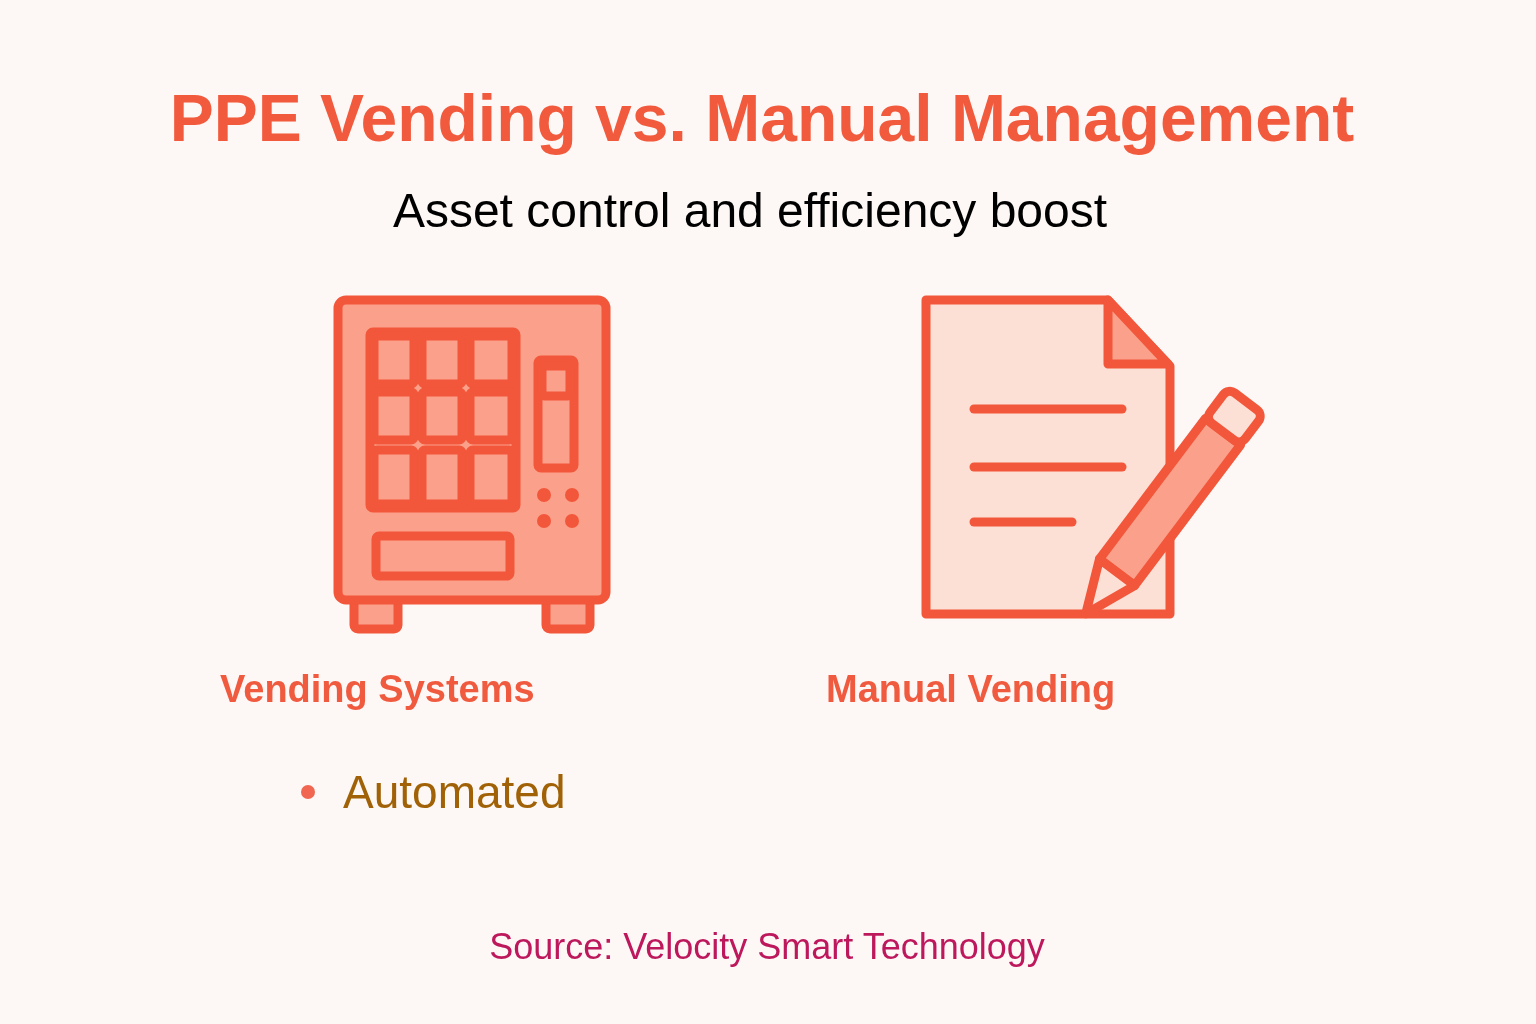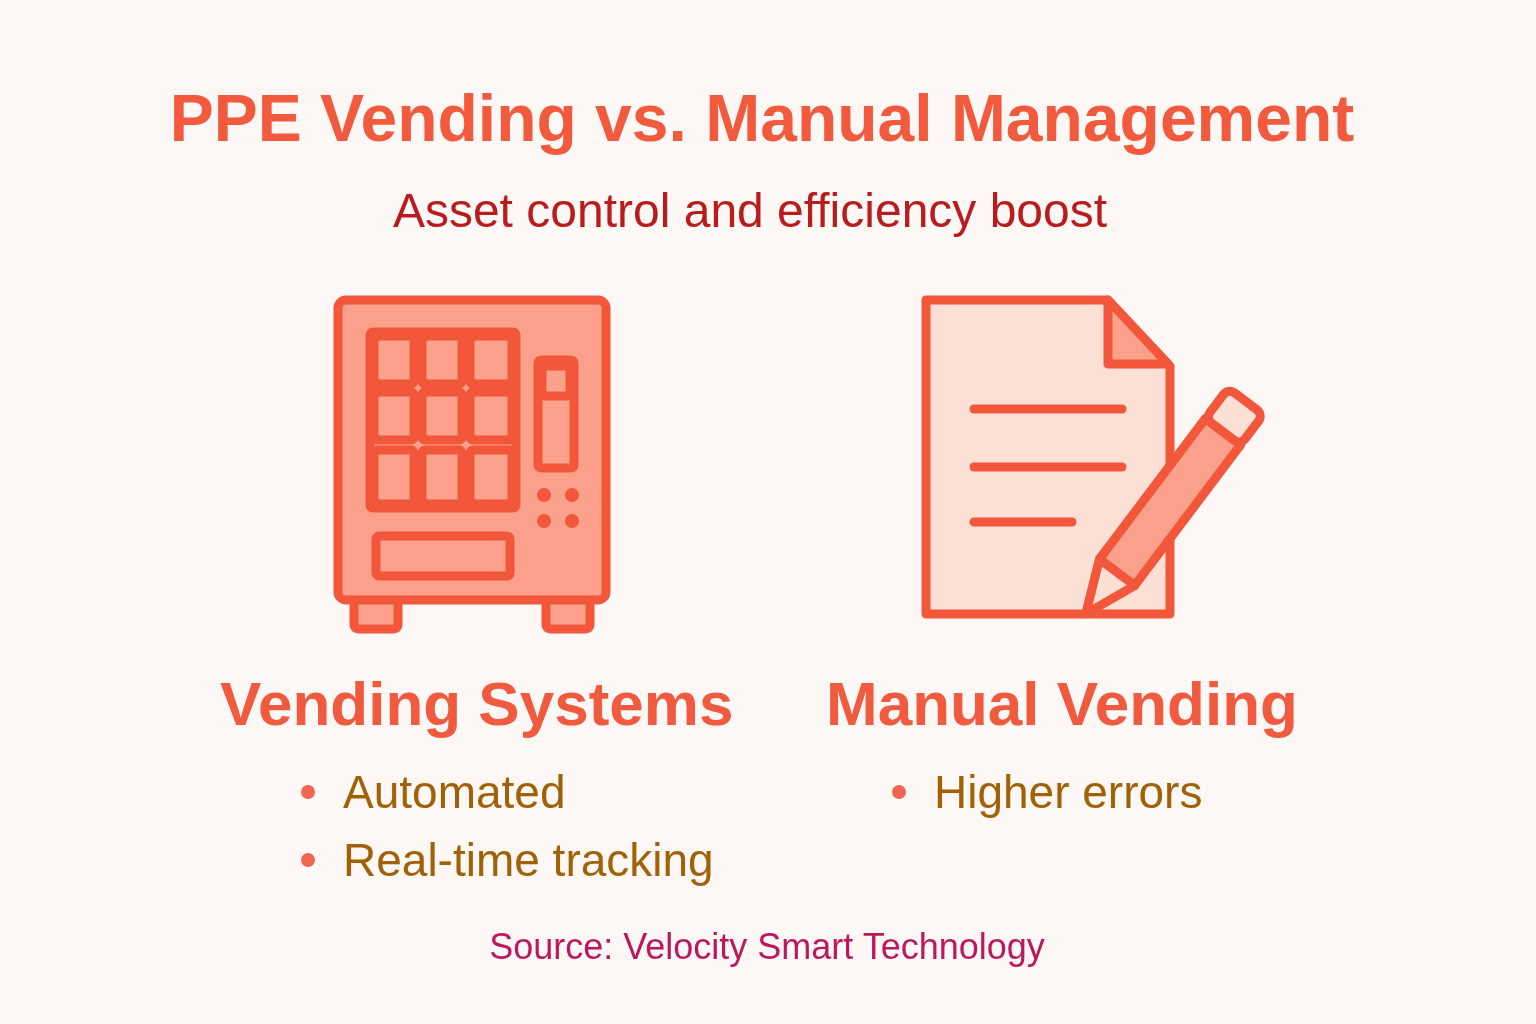--- a/index.html
+++ b/index.html
@@ -11,27 +11,27 @@
     position: relative;
   }
   .title {
     position: absolute; left: 0; width: 1536px; top: 80px;
     text-align: center; font-size: 66px; font-weight: bold;
     letter-spacing: 0px; color: #f25a3d;
     transform: translateX(-6px);
   }
   .subtitle {
     position: absolute; left: 0; width: 1500px; top: 183px;
-    text-align: center; font-size: 48px; color: #b91c1c;
+    text-align: center; font-size: 48px; color: #000000;
   }
   .icon { position: absolute; }
   .icon-vending { left: 330px; top: 292px; width: 285px; height: 345px; }
   .icon-document { left: 912px; top: 292px; width: 360px; height: 335px; }
   .heading {
-    position: absolute; font-size: 62px; font-weight: bold; color: #f05a3e;
+    position: absolute; font-size: 38px; font-weight: bold; color: #f05a3e;
     top: 668px; white-space: nowrap;
   }
   .heading-left { left: 220px; }
   .heading-right { left: 826px; }
   .bullets { position: absolute; top: 758px; margin: 0; padding: 0; list-style: none; }
   .bullets-left { left: 297px; }
   .bullets-right { left: 888px; }
   .bullets li {
     font-size: 46px; line-height: 68px; color: #a16207; white-space: nowrap;
     display: flex; align-items: center;
@@ -101,26 +101,18 @@
 </svg>
 
 <div class="heading heading-left">Vending Systems</div>
 <div class="heading heading-right">Manual Vending</div>
 
 <ul class="bullets bullets-left">
   <li>
       <span class="bullet-dot"></span>
       <span>Automated</span>
     </li>
-  <li>
-      <span class="bullet-dot"></span>
-      <span>Real-time tracking</span>
-    </li>
 </ul>
 
 <ul class="bullets bullets-right">
-  <li>
-      <span class="bullet-dot"></span>
-      <span>Higher errors</span>
-    </li>
 </ul>
 
 <div class="source">Source: Velocity Smart Technology</div>
 
 </body></html>

